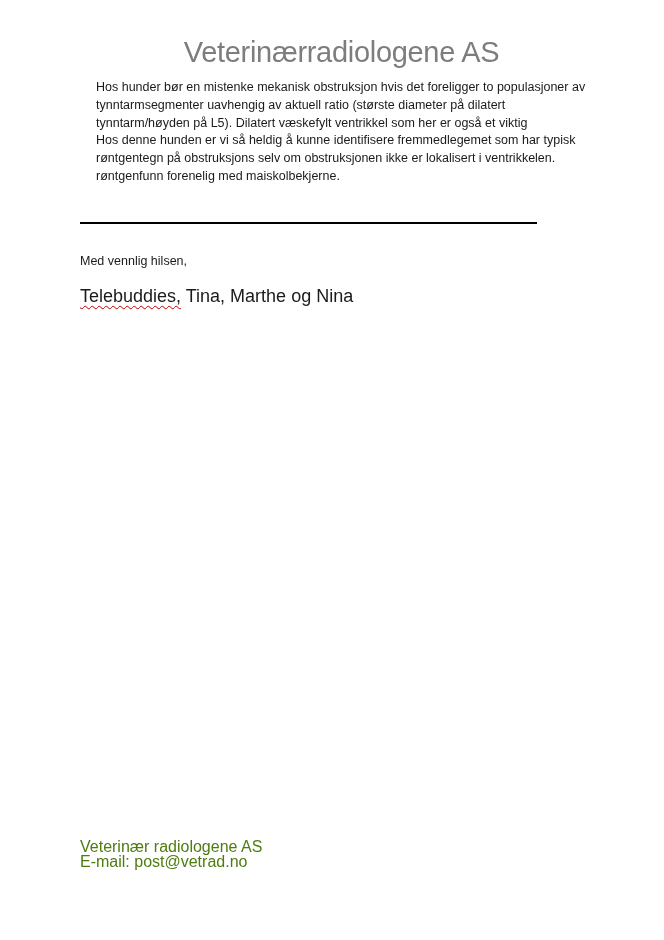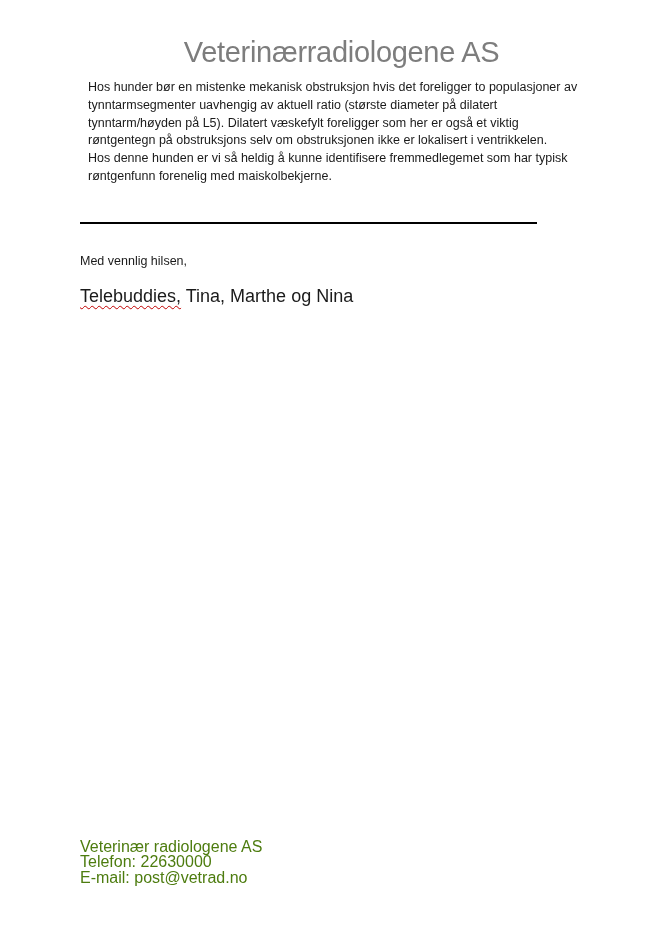--- a/index.html
+++ b/index.html
@@ -44,21 +44,21 @@
   }
   .subtitle-text {
     color: #767676;
     text-decoration: underline;
     text-decoration-style: solid;
     text-decoration-color: #8a8a8a;
     text-decoration-thickness: 1px;
     text-underline-offset: 3px;
   }
   .body-paragraph {
-    margin: 9px 0 0 8px;
+    margin: 9px 0 0 16px;
     font-size: 12.5px;
     line-height: 17.75px;
     color: #1a1a1a;
   }
   .body-line {
     white-space: pre;
   }
   .divider-line {
     border: none;
     border-top: 2px solid #000000;
@@ -102,34 +102,33 @@
 <div class="page">
   <div class="content">
 
     <div class="doc-header">
       <h1 class="doc-title">Veterinærradiologene AS</h1>
     </div>
 
     <div class="body-paragraph">
       <div class="body-line">Hos hunder bør en mistenke mekanisk obstruksjon hvis det foreligger to populasjoner av</div>
       <div class="body-line">tynntarmsegmenter uavhengig av aktuell ratio (største diameter på dilatert</div>
-      <div class="body-line">tynntarm/høyden på L5). Dilatert væskefylt foreligger som her er også et viktig</div>
+      <div class="body-line">tynntarm/høyden på L5). Dilatert væskefylt ventrikkel som her er også et viktig</div>
+      <div class="body-line">Hos denne hunden er vi så heldig å kunne identifisere fremmedlegemet som har typisk</div>
       <div class="body-line">røntgentegn på obstruksjons selv om obstruksjonen ikke er lokalisert i ventrikkelen.</div>
-      <div class="body-line">Hos denne hunden er vi så heldig å kunne identifisere fremmedlegemet som har typisk</div>
       <div class="body-line">røntgenfunn forenelig med maiskolbekjerne.</div>
     </div>
 
     <hr class="divider-line">
 
     <div class="greeting">Med vennlig hilsen,</div>
 
     <div class="signature">
       <span class="spellcheck-wavy">Telebuddies,</span><span> Tina, Marthe og Nina</span>
     </div>
 
   </div>
 
   <div class="doc-footer">
     <div class="footer-line">Veterinær radiologene AS</div>
-    <div class="footer-line">Telefon: 22630000</div>
     <div class="footer-line">E-mail: post@vetrad.no</div>
   </div>
 </div>
 
 </body></html>

